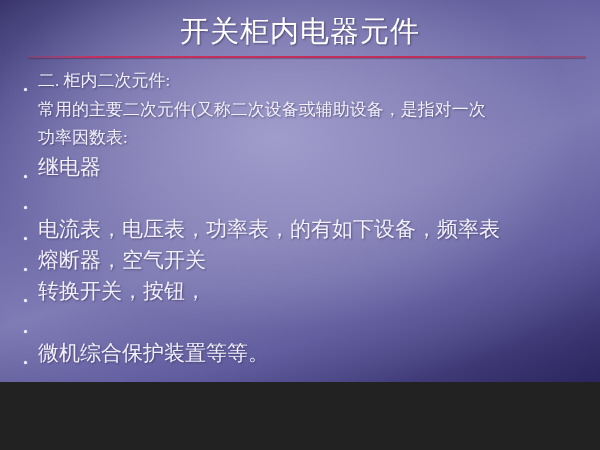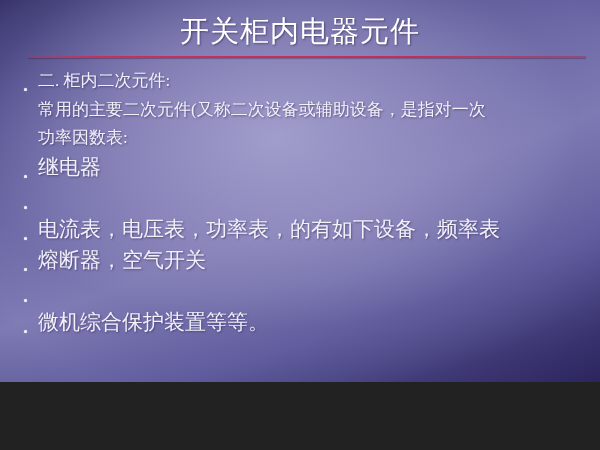--- a/index.html
+++ b/index.html
@@ -203,20 +203,24 @@
     <div class="bullet-row">
       <span class="dot"><i></i></span>
       <span class="btext">电流表，电压表，功率表，的有如下设备，频率表</span>
     </div>
     <div class="bullet-row">
       <span class="dot"><i></i></span>
       <span class="btext">熔断器，空气开关</span>
     </div>
     <div class="bullet-row">
       <span class="dot"><i></i></span>
+      <span class="btext">转换开关，按钮，</span>
+    </div>
+    <div class="bullet-row">
+      <span class="dot"><i></i></span>
     </div>
     <div class="bullet-row">
       <span class="dot"><i></i></span>
       <span class="btext">微机综合保护装置等等。</span>
     </div>
 
   </div>
 
   <div id="footer-rule"></div>
 

